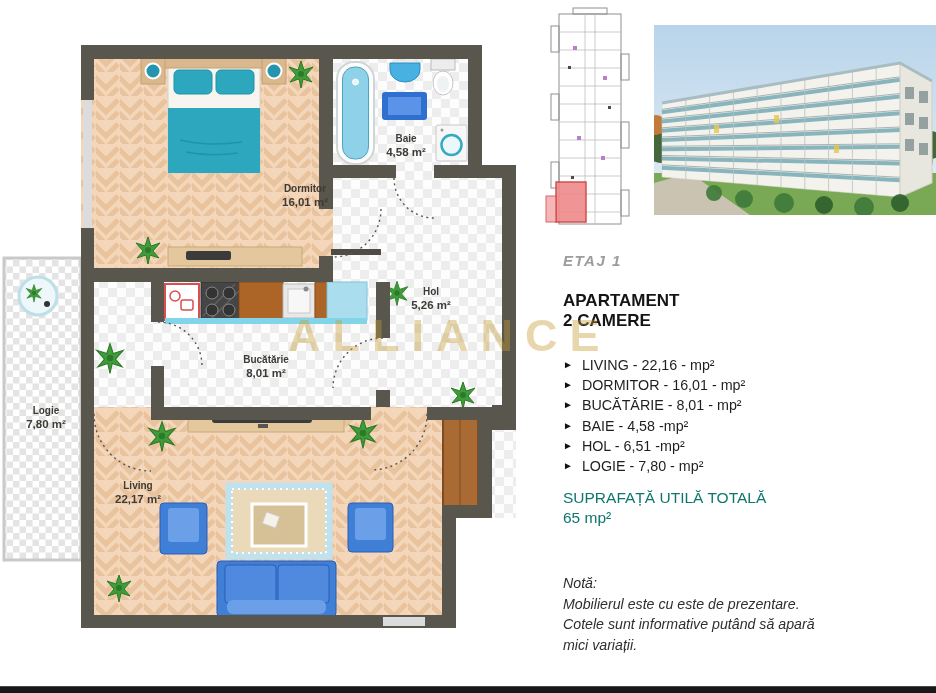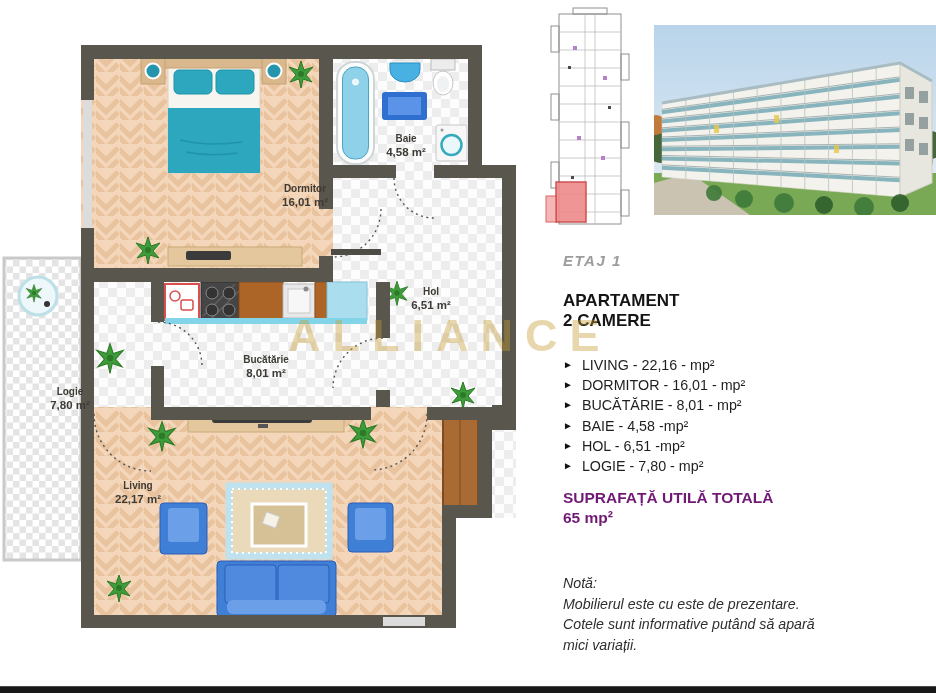--- a/index.html
+++ b/index.html
@@ -18,21 +18,21 @@
 
   .miniplan { position:absolute; left:543px; top:6px; }
   .render   { position:absolute; left:654px; top:25px; }
 
   .info { position:absolute; left:563px; top:252px; width:330px; color:#1d1d1d; }
   .floor-label { color:#9c9c9c; font-style:italic; font-weight:bold; font-size:15px; letter-spacing:1.5px; }
   .apt-title { margin-top:22px; font-weight:bold; font-size:17px; line-height:20px; color:#151515; }
   .room-list { margin-top:24px; list-style:none; }
   .room-list li { display:flex; align-items:center; font-size:14.3px; color:#1f1f1f; line-height:20.2px; }
   .room-list .bullet { font-size:10px; margin-right:9px; color:#111; }
-  .total { margin-top:12px; font-weight:bold; font-size:15.5px; line-height:20px; color:#701a75; }
+  .total { margin-top:12px; font-weight:normal; font-size:15.5px; line-height:20px; color:#0f766e; }
   .note { margin-top:45px; font-style:italic; font-size:14.2px; line-height:20.5px; color:#2e2e2e; }
   .note .note-title { display:block;margin-top:6px; }
 
   .bottom-bar { position:absolute; left:0; top:686px; width:936px; height:7px; background:#181818;
                 border-top:1px solid #4a4a4a; z-index:9; }
 </style>
 </head>
 <body>
 
 <div class="canvas">
@@ -222,31 +222,31 @@
   <div class="rlabel" style="left:240px; top:182px; width:130px;">
     <span class="rname">Dormitor</span>
     <span class="rarea">16,01 m²</span>
   </div>
   <div class="rlabel" style="left:358px; top:132px; width:96px;">
     <span class="rname">Baie</span>
     <span class="rarea">4,58 m²</span>
   </div>
   <div class="rlabel" style="left:383px; top:285px; width:96px;">
     <span class="rname">Hol</span>
-    <span class="rarea">6,51 m²</span>
+    <span class="rarea">5,26 m²</span>
   </div>
   <div class="rlabel" style="left:214px; top:353px; width:104px;">
     <span class="rname">Bucătărie</span>
     <span class="rarea">8,01 m²</span>
   </div>
   <div class="rlabel" style="left:86px; top:479px; width:104px;">
     <span class="rname">Living</span>
     <span class="rarea">22,17 m²</span>
   </div>
-  <div class="rlabel" style="left:2px; top:385px; width:88px;margin-left:24px;">
+  <div class="rlabel" style="left:2px; top:404px; width:88px;">
     <span class="rname">Logie</span>
     <span class="rarea">7,80 m²</span>
   </div>
 
   <div class="watermark">ALLIANCE</div>
 
   <svg class="miniplan" width="100" height="228" viewBox="0 0 100 228">
     <rect width="100" height="228" fill="#ffffff"></rect>
     <g stroke="#909090" stroke-width="1" fill="none">
       <rect x="16" y="8" width="62" height="210"></rect>

